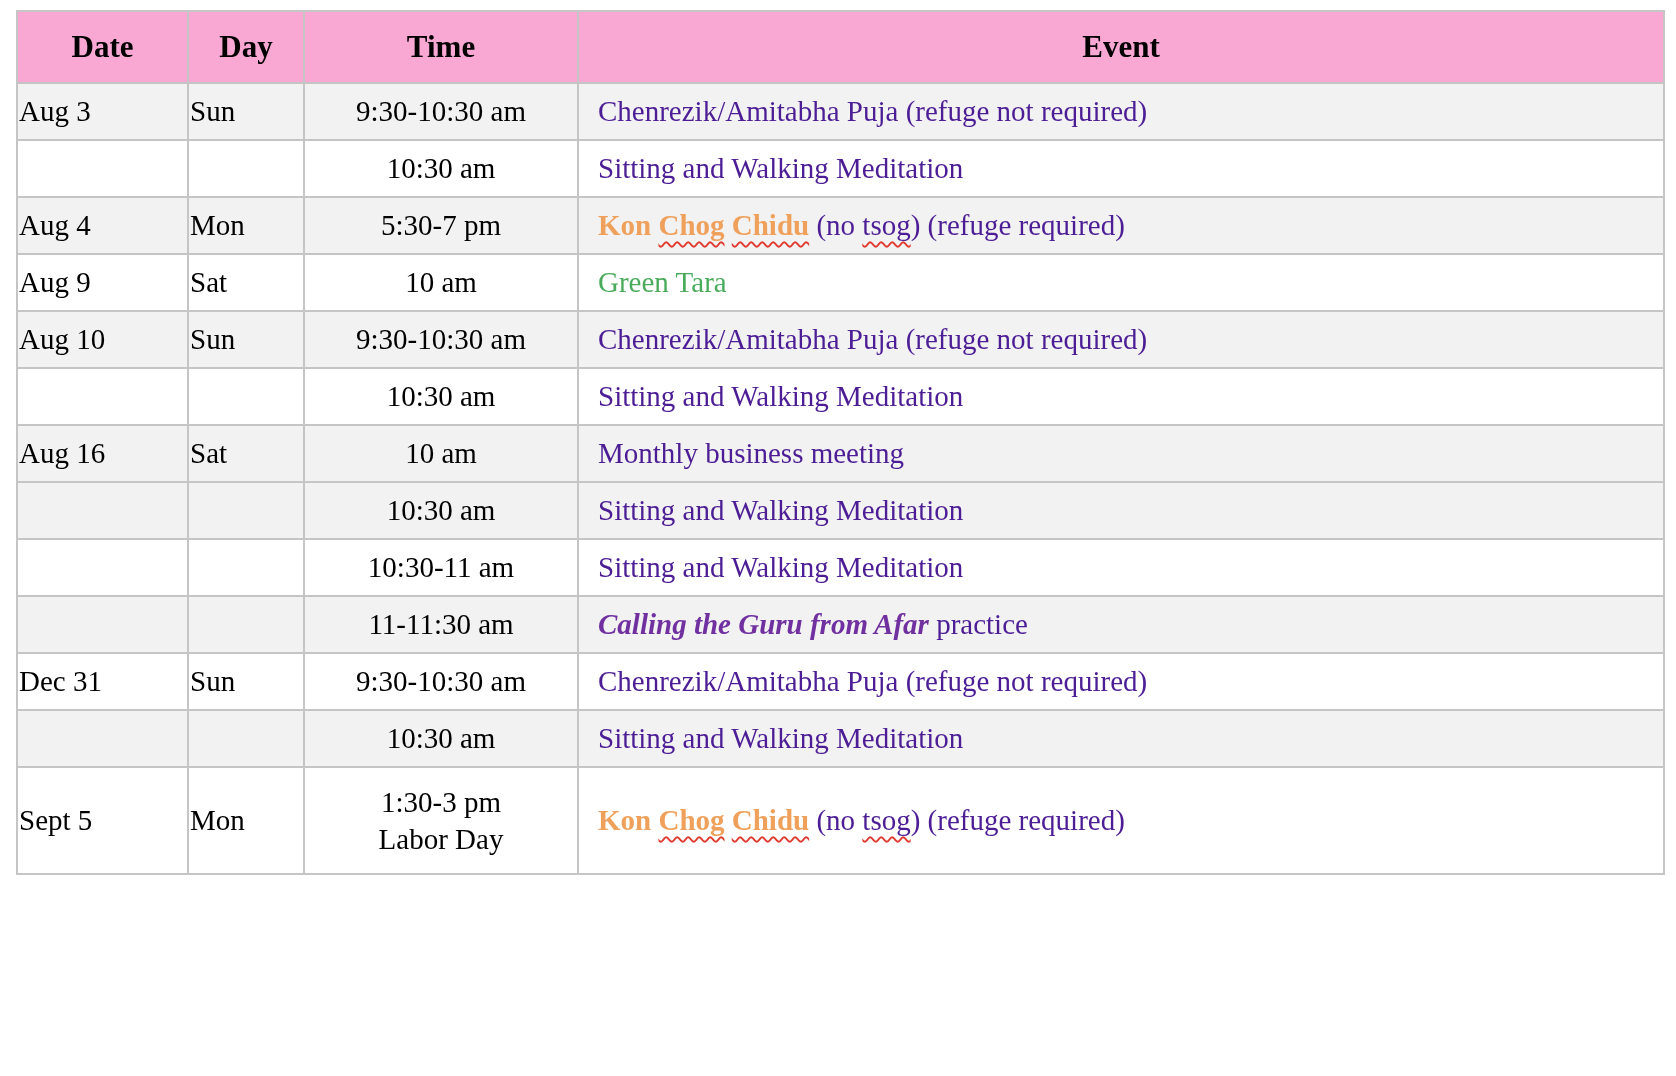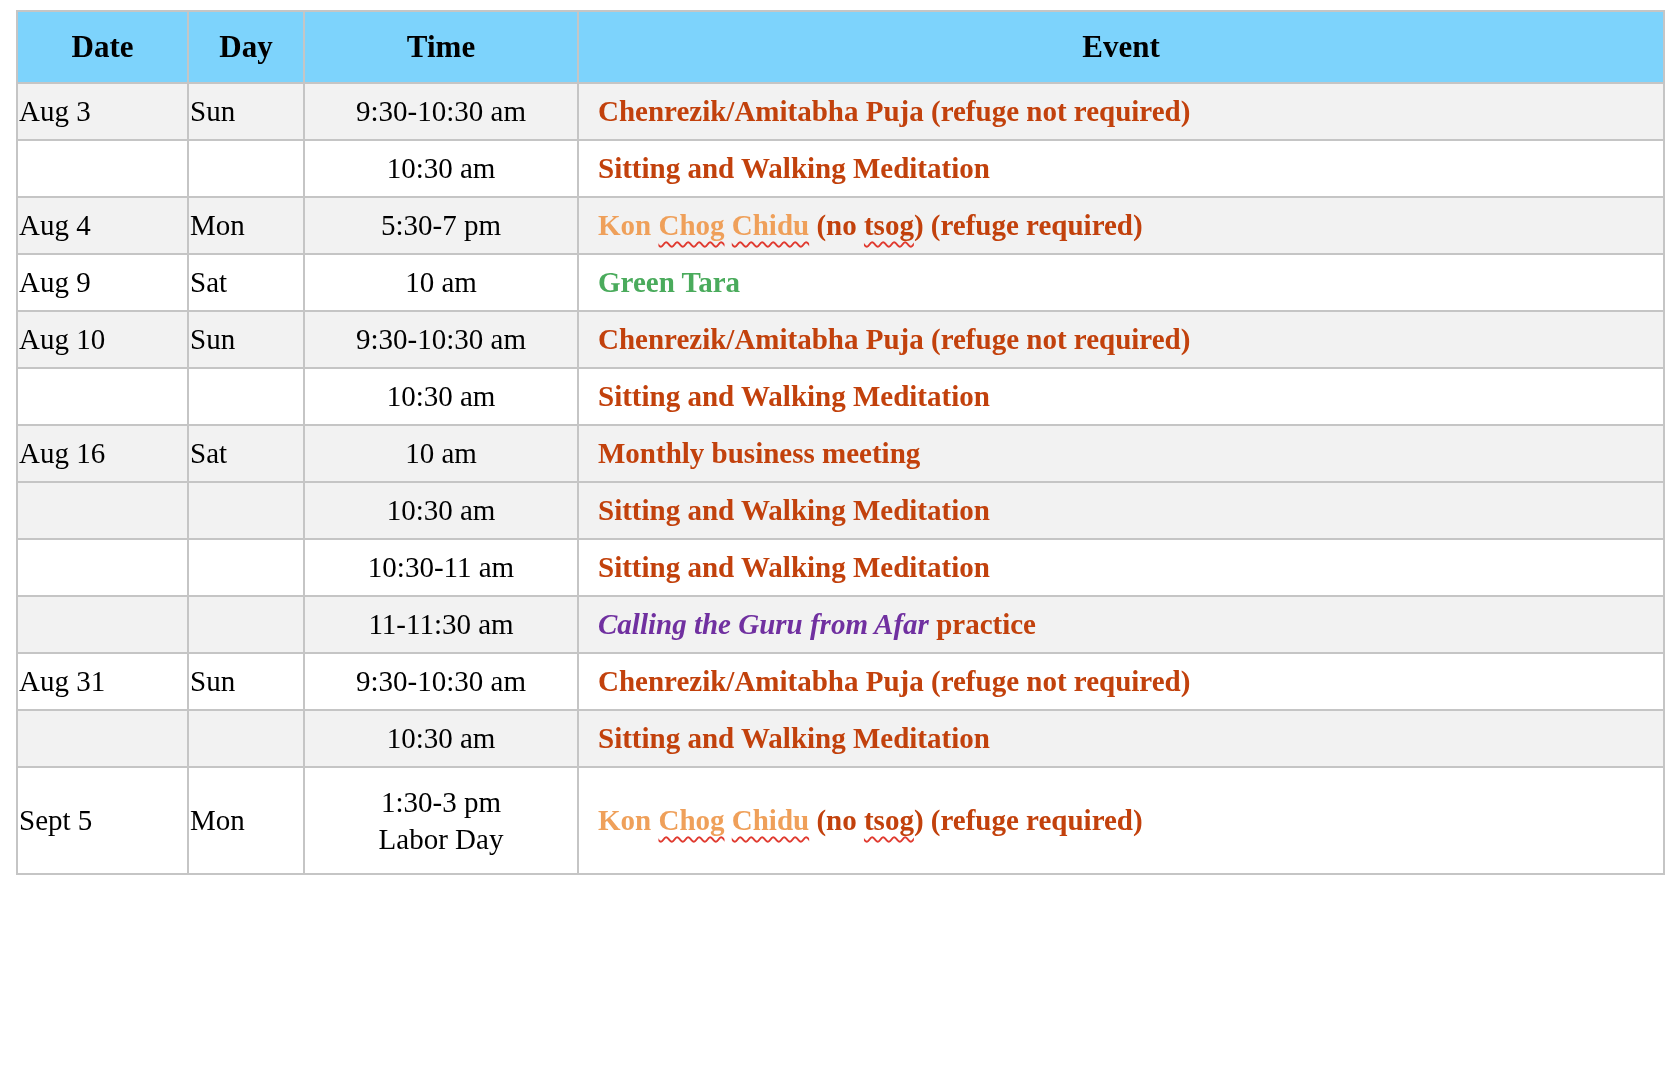--- a/index.html
+++ b/index.html
@@ -21,35 +21,35 @@
   th, td {
     border: 2px solid var(--border, #c5c5c5);
     overflow: hidden;
     vertical-align: middle;
   }
   thead th {
     height: 68px;
     font-size: 31px;
     font-weight: bold;
     text-align: center;
-    background: #7dd3fc;
+    background: #f9a8d4;
   }
   tbody td {
     height: 53px;
     font-size: 29px;
     background: #ffffff;
   }
   tbody tr.alt td { background: var(--rowAlt, #f2f2f2); }
   tbody tr:last-child td { height: 103px; }
   td.c { text-align: left; }
   td.time { text-align: center; white-space: pre-line; line-height: 37px; }
   td.event { text-align: left; padding-left: 19px; }
-  .seg-plain { color: #c2410c; font-weight: bold; font-style: normal; text-align: center; }
+  .seg-plain { color: #4c1d95; font-weight: normal; font-style: normal; text-align: center; }
   .seg-orange-bold { color: var(--orange, #efa05a); font-weight: bold; }
-  .seg-green-bold { color: var(--green, #4aab5c); font-weight: bold; }
+  .seg-green-bold { color: var(--green, #4aab5c); font-weight: normal; }
   .seg-purple-bold-italic { color: var(--purple, #7030a0); font-weight: bold; font-style: italic; margin-top: 8px; }
   .squiggle {
     text-decoration-line: underline;
     text-decoration-style: wavy;
     text-decoration-color: var(--squiggle, #e03a2f);
     text-decoration-thickness: 2px;
     text-underline-offset: 6px;
     text-decoration-skip-ink: none;
   }
 </style>
@@ -126,21 +126,21 @@
         <td class="time">10:30-11 am</td>
         <td class="event"><span class="seg-plain">Sitting and Walking Meditation</span></td>
       </tr>
       <tr class="alt">
         <td class="c"></td>
         <td class="c"></td>
         <td class="time">11-11:30 am</td>
         <td class="event"><span class="seg-purple-bold-italic">Calling the Guru from Afar</span><span class="seg-plain"> practice</span></td>
       </tr>
       <tr>
-        <td class="c">Aug 31</td>
+        <td class="c">Dec 31</td>
         <td class="c">Sun</td>
         <td class="time">9:30-10:30 am</td>
         <td class="event"><span class="seg-plain">Chenrezik/Amitabha Puja (refuge not required)</span></td>
       </tr>
       <tr class="alt">
         <td class="c"></td>
         <td class="c"></td>
         <td class="time">10:30 am</td>
         <td class="event"><span class="seg-plain">Sitting and Walking Meditation</span></td>
       </tr>

